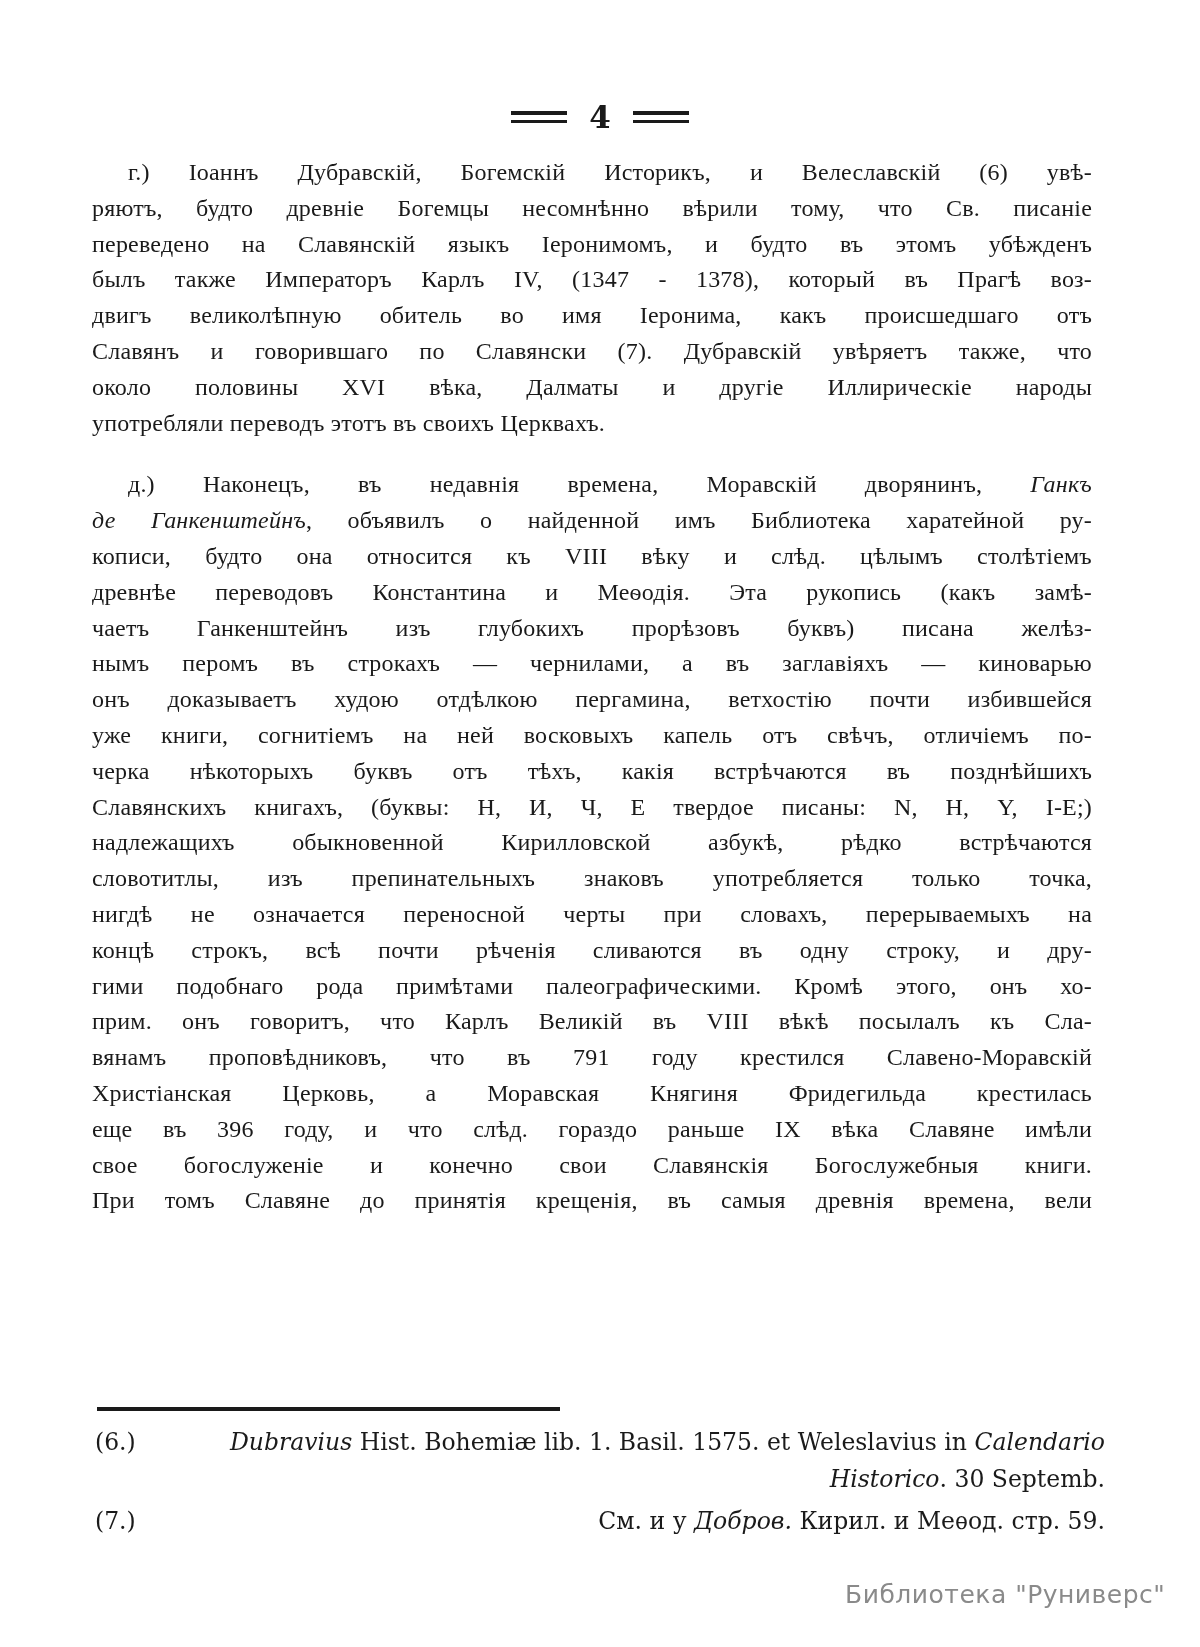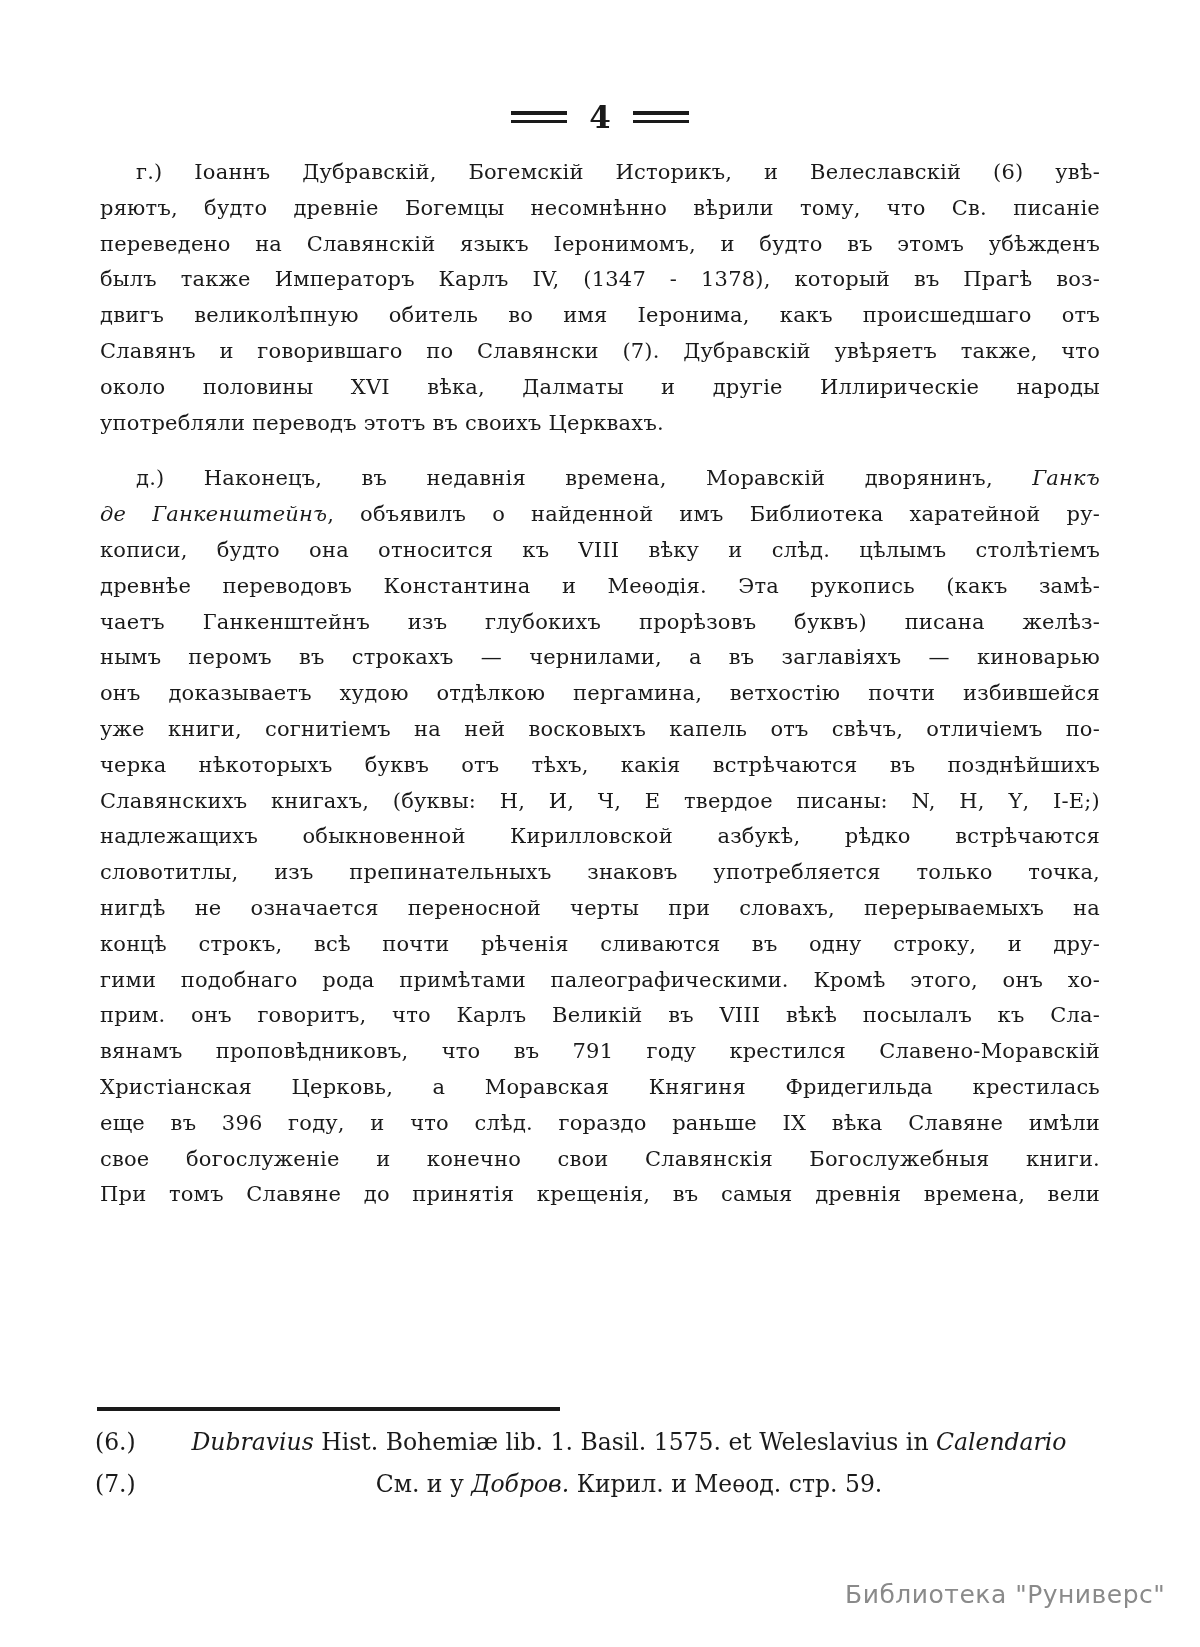--- a/index.html
+++ b/index.html
@@ -18,25 +18,26 @@
     display:flex;justify-content:center;align-items:center;gap:22px;
   }
   .rule{
     width:56px;height:12px;box-sizing:border-box;
     border-top:4px solid #1a1a1a;border-bottom:3px solid #1a1a1a;
   }
   .page-number{font-size:31px;font-weight:700;line-height:30px}
 
   
   .text-body{
-    position:absolute;left:100px;top:155px;width:1000px;
-    font-size:21px;line-height:35.8px;
+    position:absolute;left:92px;top:155px;width:1000px;
+    font-size:24px;line-height:35.8px;
     letter-spacing:0.2px;
+    font-family:Liberation Serif, serif;
   }
-  .para + .para{margin-top:20px}
+  .para + .para{margin-top:26px}
   .line{
     text-align:justify;text-align-last:justify;text-justify:inter-word;
     white-space:normal;
   }
   .line.no-just{text-align:right;text-align-last:left}
   .line.indent{padding-left:36px}
   .it{font-style:italic}
 
   
   .fn-separator{
@@ -46,21 +47,21 @@
 
   
   .footnotes{
     position:absolute;left:95px;top:1424px;width:1010px;
     font-size:23.5px;line-height:37px;
   }
   .footnote{display:flex}
   .footnote + .footnote{margin-top:5px}
   .fn-marker{flex:0 0 58px}
   .fn-content{flex:1}
-  .fn-line{text-align:center}
+  .fn-line{text-align:right}
 
   
   .watermark{
     position:absolute;left:845px;top:1580px;
     font-family:"DejaVu Sans","Liberation Sans",sans-serif;
     font-size:25px;color:#8a8a8a;letter-spacing:0.5px;
   }
 </style>
 </head>
 <body>
@@ -109,20 +110,21 @@
       </div>
     </main>
 
   <div class="fn-separator"></div>
 
   <section class="footnotes">
       <div class="footnote">
         <span class="fn-marker">(6.)</span>
         <div class="fn-content">
           <div class="fn-line"><span class="it">Dubravius</span><span> Hist. Bohemiæ lib. 1. Basil. 1575. et Weleslavius in </span><span class="it">Calendario</span></div>
+          <div class="fn-line"><span class="it">Historico</span><span>. 30 Septemb.</span></div>
         </div>
       </div>
       <div class="footnote">
         <span class="fn-marker">(7.)</span>
         <div class="fn-content">
           <div class="fn-line"><span>См. и у </span><span class="it">Добров.</span><span> Кирил. и Меѳод. стр. 59.</span></div>
         </div>
       </div>
     </section>
 

